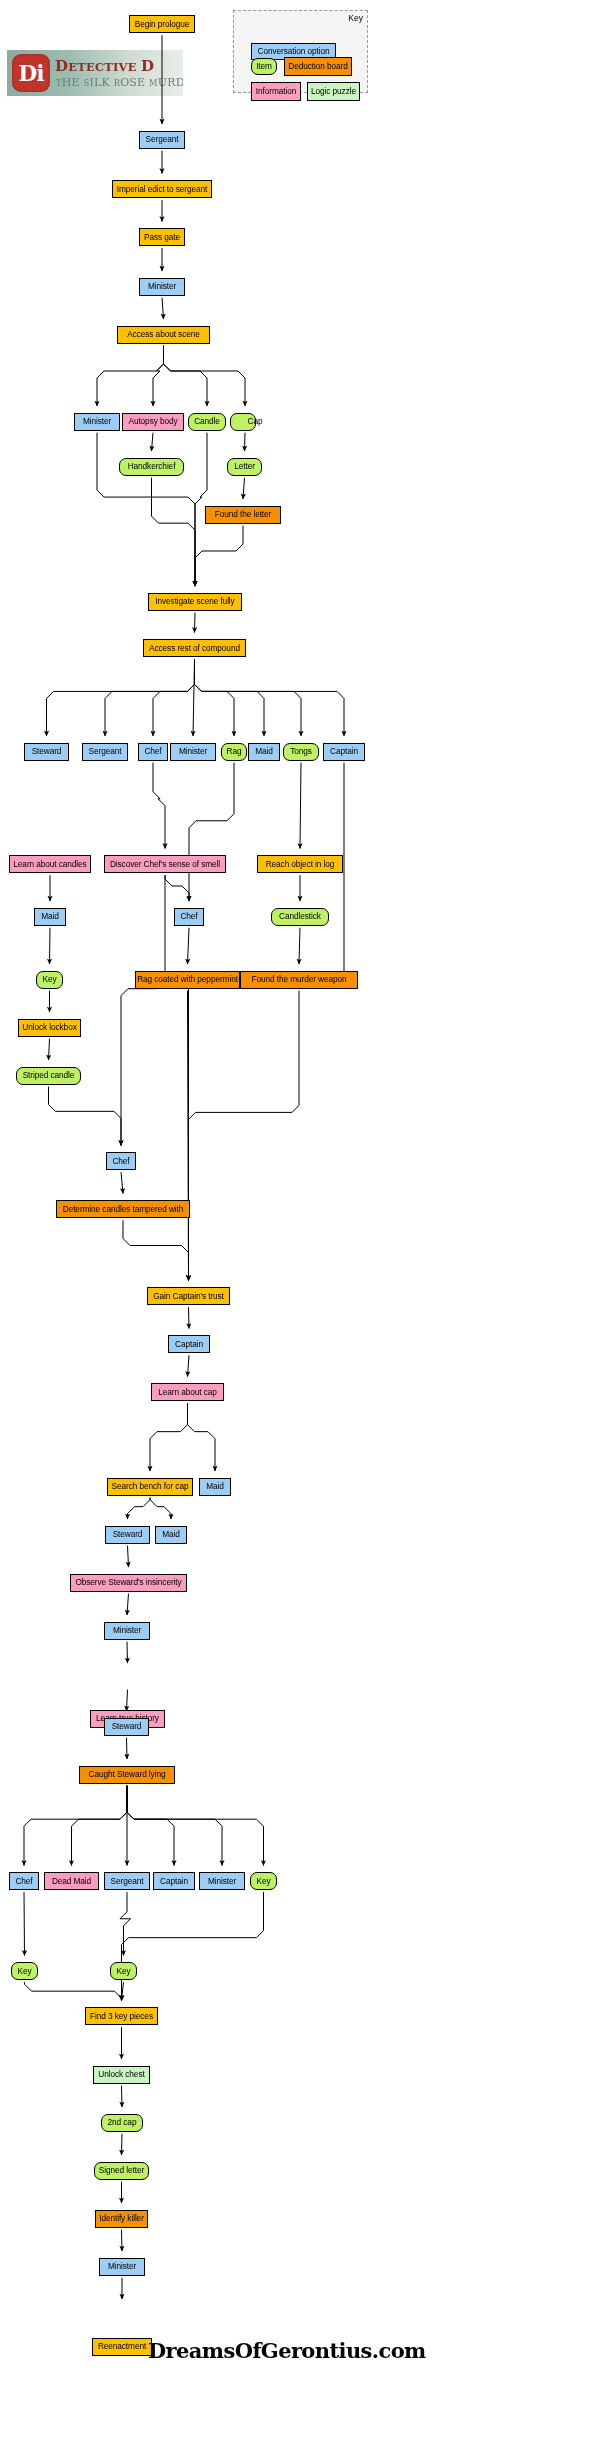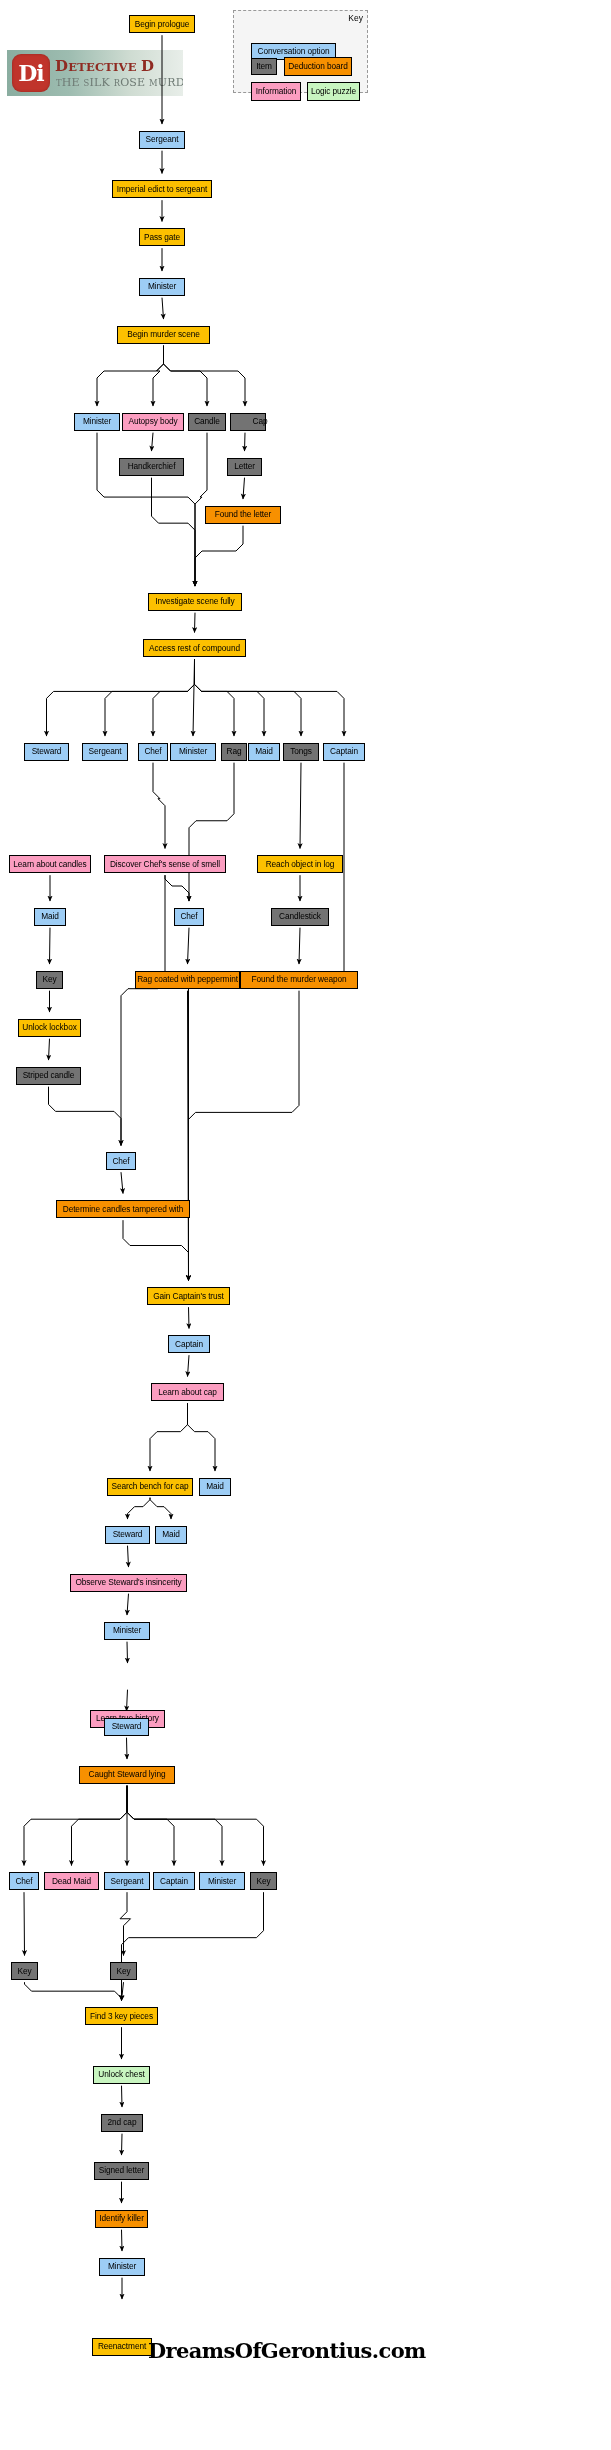--- a/index.html
+++ b/index.html
@@ -16,21 +16,21 @@
     position:absolute;
     box-sizing:border-box;
     border:1px solid #000;
     display:flex;align-items:center;justify-content:center;
     font-size:8.3px;line-height:1;
     color:#000;
     white-space:nowrap;
     letter-spacing:-0.1px;
   }
   .t-conversation{background:#9dcdf5;}
-  .t-item{background:#737373;}
+  .t-item{background:#bef264;border-radius:7px;}
   .t-information{background:#fb9dc0;}
   .t-deduction{background:#f79000;}
   .t-logic{background:#c8f5c0;}
   .t-goal{background:#fcc000;}
 
   
   #key-box{
     position:absolute;left:233px;top:10px;width:135px;height:83px;
     border:1px dashed #999;background:#f5f5f5;box-sizing:border-box;
   }
@@ -190,25 +190,25 @@
         <path d="M122,2277.66 L122,2299" marker-end="url(#arrow)"></path>
       </g>
   </svg>
 
   <div id="node-layer">
       <div class="node t-goal" style="left: 129px; top: 15px; width: 66px; height: 18px;">Begin prologue</div>
       <div class="node t-conversation" style="left: 139px; top: 130.5px; width: 46px; height: 18px;">Sergeant</div>
       <div class="node t-goal" style="left: 112px; top: 180px; width: 100px; height: 18px;">Imperial edict to sergeant</div>
       <div class="node t-goal" style="left: 139px; top: 228px; width: 46px; height: 18px;">Pass gate</div>
       <div class="node t-conversation" style="left: 139px; top: 277.5px; width: 46px; height: 18px;">Minister</div>
-      <div class="node t-goal" style="left: 117px; top: 325.5px; width: 93px; height: 18px;">Begin murder scene</div>
+      <div class="node t-goal" style="left: 117px; top: 325.5px; width: 93px; height: 18px;">Access about scene</div>
       <div class="node t-conversation" style="left: 74px; top: 412.5px; width: 46px; height: 18px;">Minister</div>
       <div class="node t-information" style="left: 122px; top: 412.5px; width: 62px; height: 18px;">Autopsy body</div>
       <div class="node t-item" style="left: 188px; top: 412.5px; width: 38px; height: 18px;">Candle</div>
-      <div class="node t-item" style="left: 230px; top: 412.5px; width: 36px; height: 18px; padding-left: 24px;">Cap</div>
+      <div class="node t-item" style="left: 230px; top: 412.5px; width: 26px; height: 18px; padding-left: 24px;">Cap</div>
       <div class="node t-item" style="left: 119px; top: 457.5px; width: 65px; height: 18px;">Handkerchief</div>
       <div class="node t-item" style="left: 227px; top: 457.5px; width: 35px; height: 18px;">Letter</div>
       <div class="node t-deduction" style="left: 205px; top: 505.5px; width: 76px; height: 18px;">Found the letter</div>
       <div class="node t-goal" style="left: 148px; top: 592.5px; width: 94px; height: 18px;">Investigate scene fully</div>
       <div class="node t-goal" style="left: 143px; top: 639px; width: 103px; height: 18px;">Access rest of compound</div>
       <div class="node t-conversation" style="left: 24px; top: 742.5px; width: 45px; height: 18px;">Steward</div>
       <div class="node t-conversation" style="left: 82px; top: 742.5px; width: 46px; height: 18px;">Sergeant</div>
       <div class="node t-conversation" style="left: 138px; top: 742.5px; width: 30px; height: 18px;">Chef</div>
       <div class="node t-conversation" style="left: 170px; top: 742.5px; width: 46px; height: 18px;">Minister</div>
       <div class="node t-item" style="left: 221px; top: 742.5px; width: 26px; height: 18px;">Rag</div>

